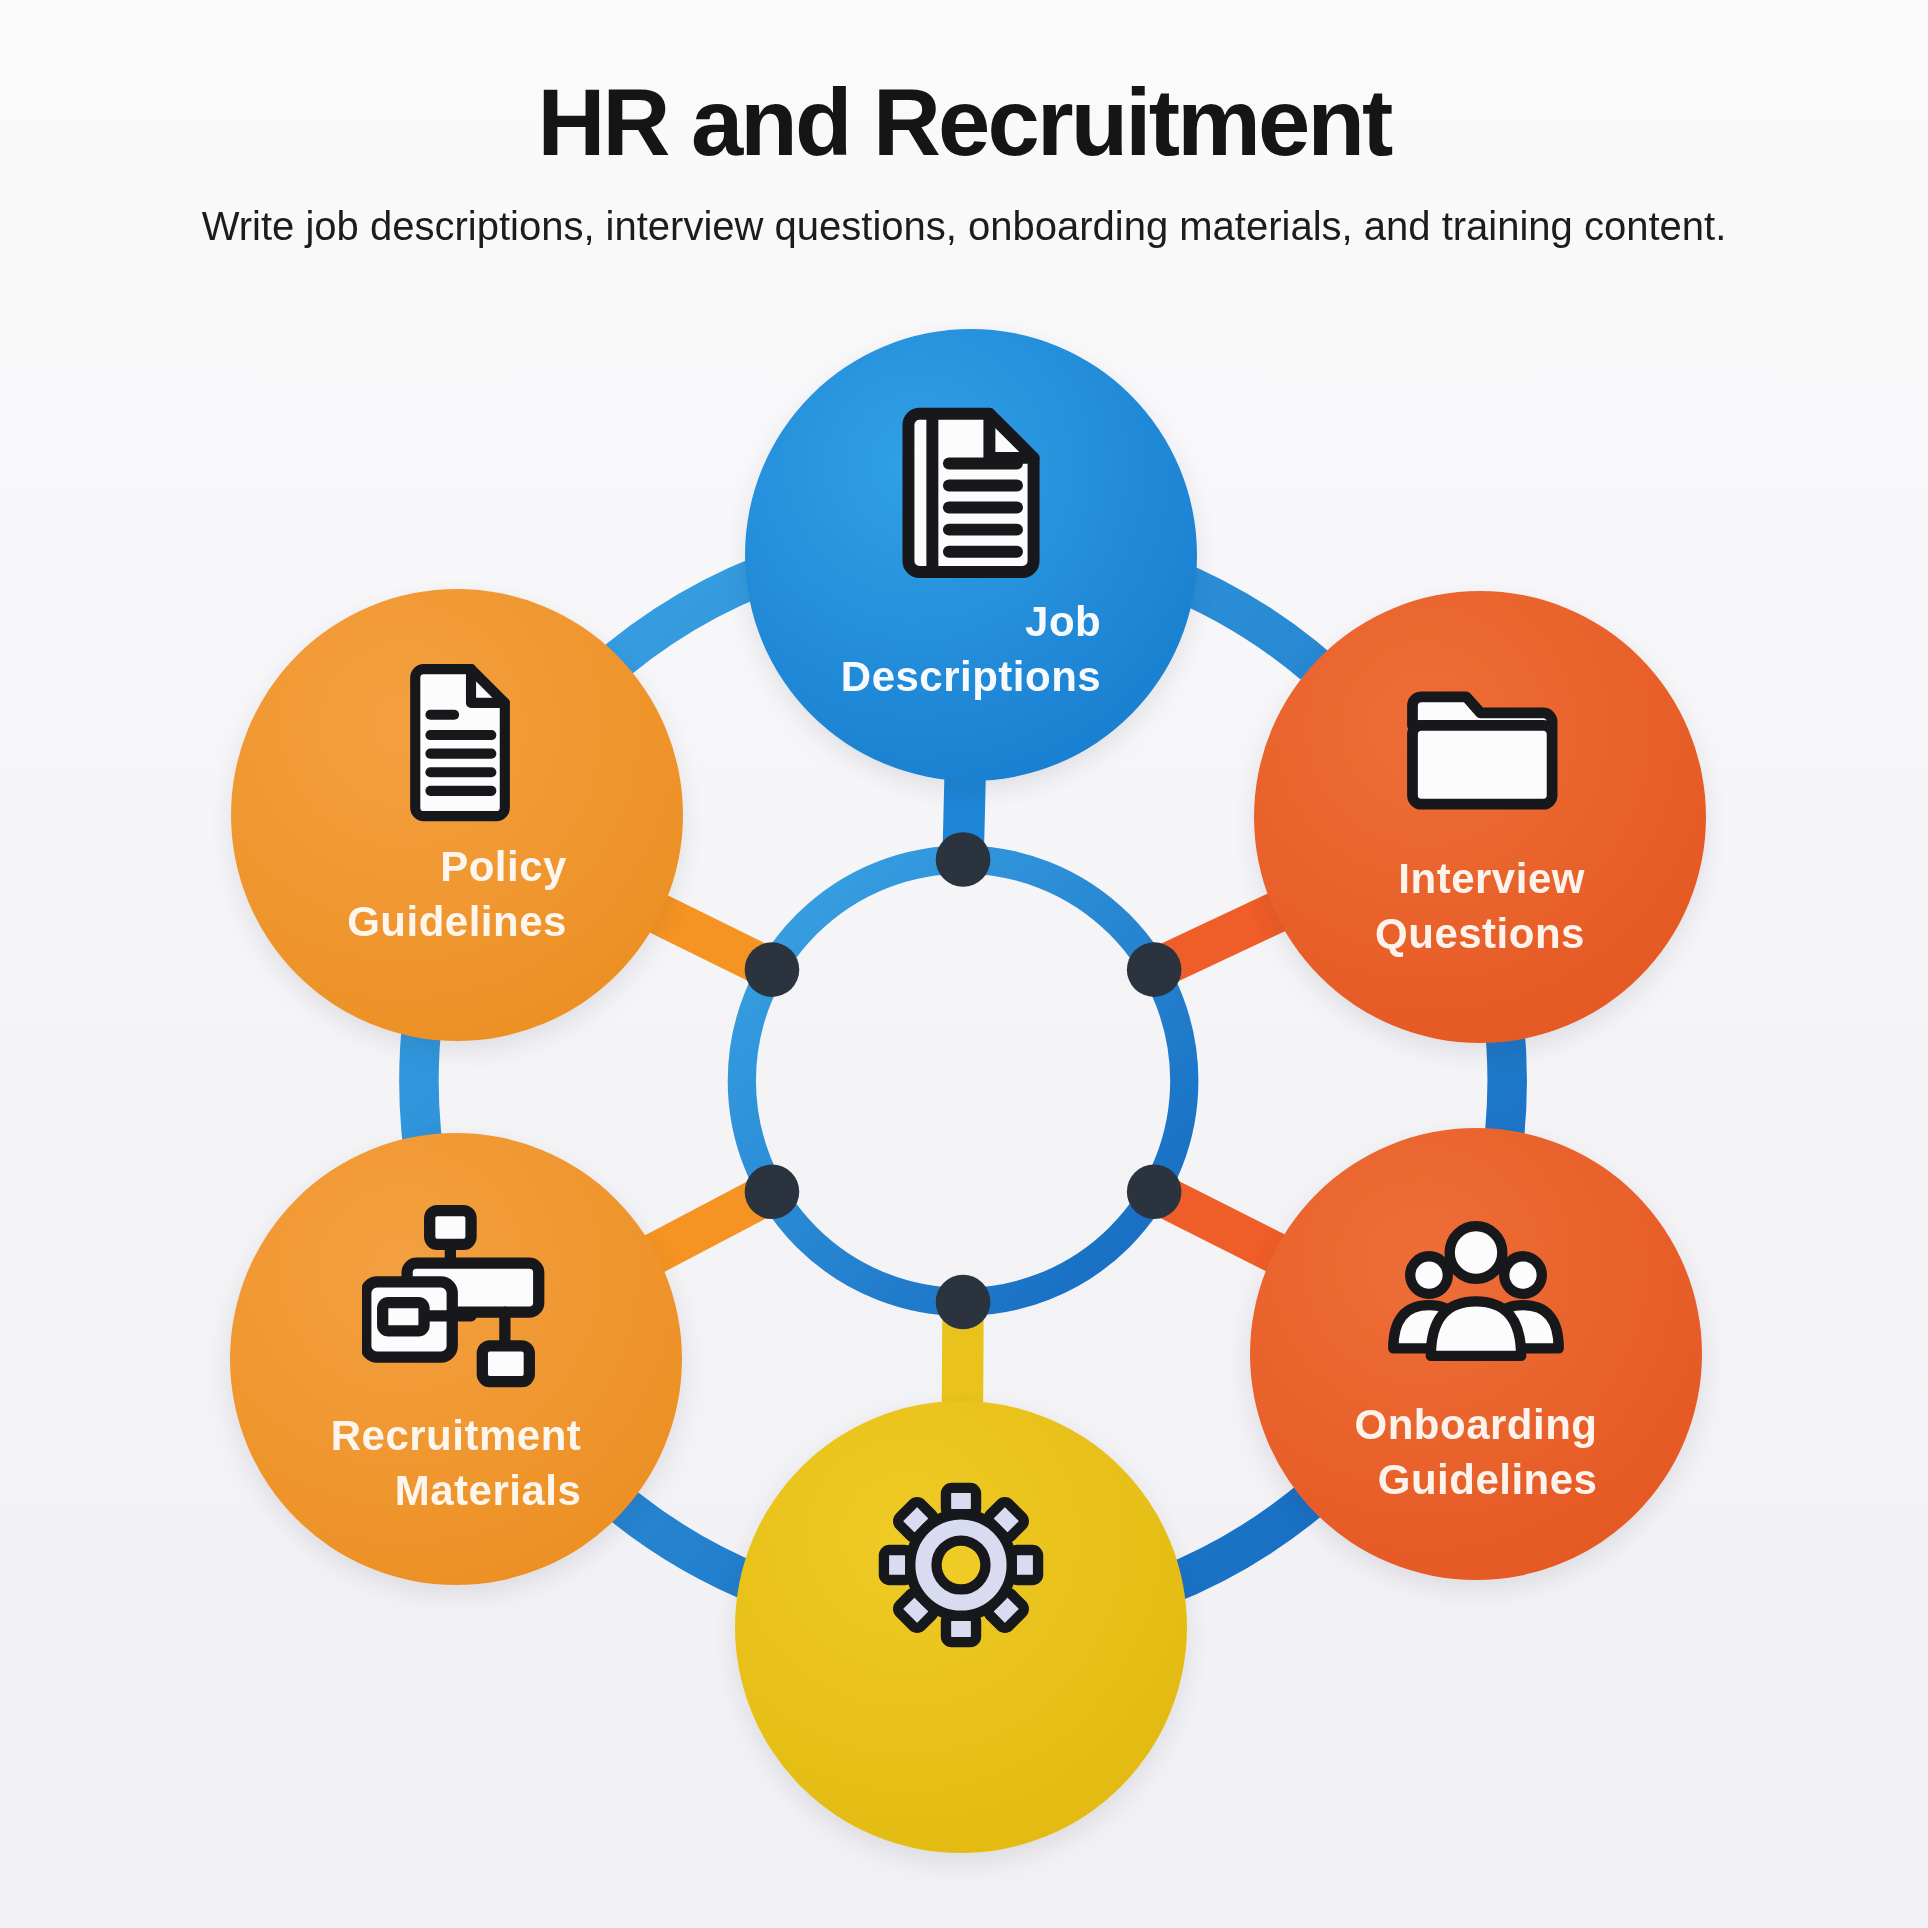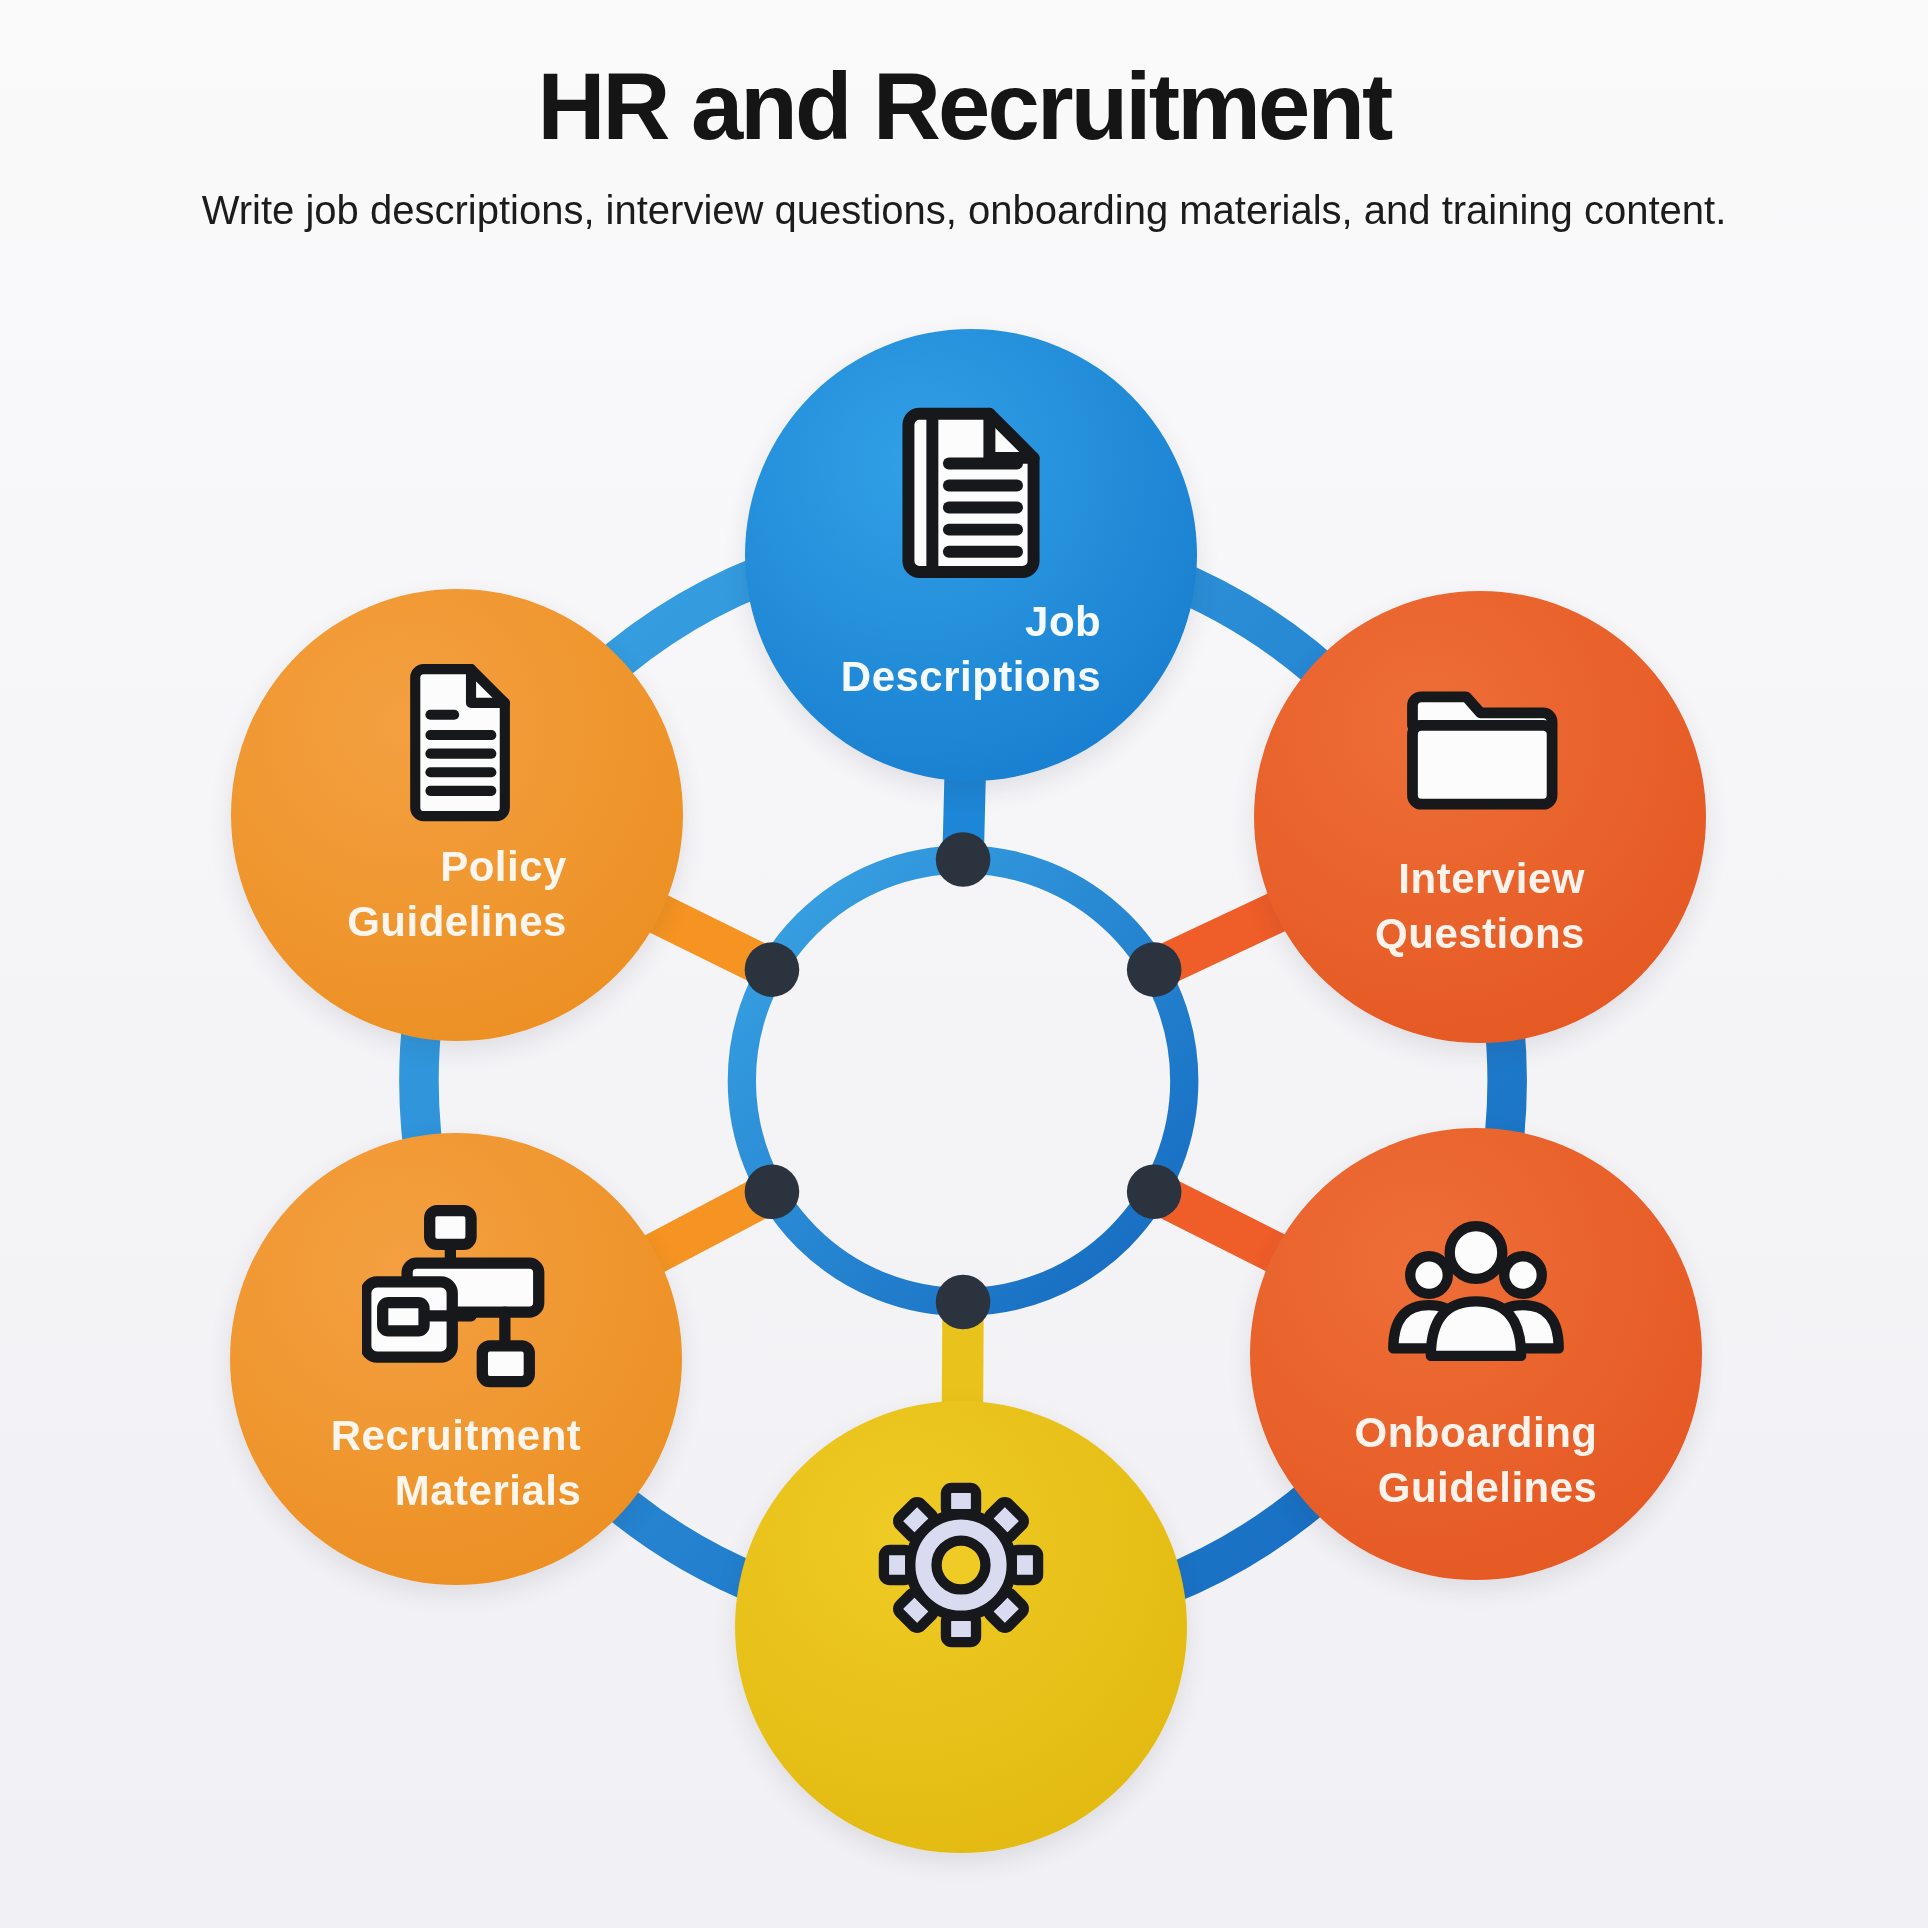--- a/index.html
+++ b/index.html
@@ -1,21 +1,21 @@
 <!DOCTYPE html>
 <html style="font-size:15px"><head>
 <meta charset="utf-8">
 <style>
   html,body{margin:0;padding:0;}
   body{
     width:1928px;height:1928px;position:relative;overflow:hidden;
     background:linear-gradient(180deg,#FBFAFB 0%,#F4F3F6 55%,#F1F0F4 100%);
     font-family:"Liberation Sans", sans-serif;
   }
-  .header{position:absolute;top:0;left:0;width:1928px;text-align:center;}
+  .header{position:absolute;top:16px;left:0;width:1928px;text-align:center;}
   .title{
     margin-top:55px;font-size:94px;line-height:104px;font-weight:800;
     letter-spacing:-2.8px;color:#151515;
   }
   .subtitle{
     margin-top:27px;font-size:40px;line-height:49px;font-weight:400;
     color:#1c1c1c;letter-spacing:0px;
   }
   .diagram-svg{position:absolute;left:0;top:0;}
   .node{
@@ -89,21 +89,21 @@
       <path d="M12,36 v-11 a5,5 0 0 1 5,-5 h25 l8,9 h35 a5,5 0 0 1 5,5 v5 Z" fill="#FCFCFD"></path>
       <rect x="12" y="36" width="78" height="44" rx="5" fill="#FCFCFD"></rect>
     </g>
   </svg>
   <div class="label">
     <div>Interview</div>
     <div>Questions</div>
   </div>
 </div>
 
-<div class="node" style="left: 1250px; top: 1128px; background: radial-gradient(circle at 38% 30%, rgb(238, 110, 55) 0%, rgb(227, 83, 30) 100%); color: rgb(252, 243, 236); gap: 8px;">
+<div class="node" style="left: 1250px; top: 1128px; background: radial-gradient(circle at 38% 30%, rgb(238, 110, 55) 0%, rgb(227, 83, 30) 100%); color: rgb(252, 243, 236);">
   <svg class="icon" width="188" height="188" viewBox="0 0 100 100">
     <g stroke-width="5.5" stroke-linejoin="round" stroke-linecap="round" fill="none" stroke="#17181B">
       <circle cx="25" cy="41" r="10" fill="#FCFCFD"></circle>
       <circle cx="75" cy="41" r="10" fill="#FCFCFD"></circle>
       <path d="M6,80 q0,-23 19,-23 q19,0 19,23 Z" fill="#FCFCFD"></path>
       <path d="M56,80 q0,-23 19,-23 q19,0 19,23 Z" fill="#FCFCFD"></path>
       <path d="M26,84 q0,-29 24,-29 q24,0 24,29 Z" fill="#FCFCFD"></path>
       <circle cx="50" cy="29" r="14" fill="#FCFCFD"></circle>
     </g>
   </svg>

